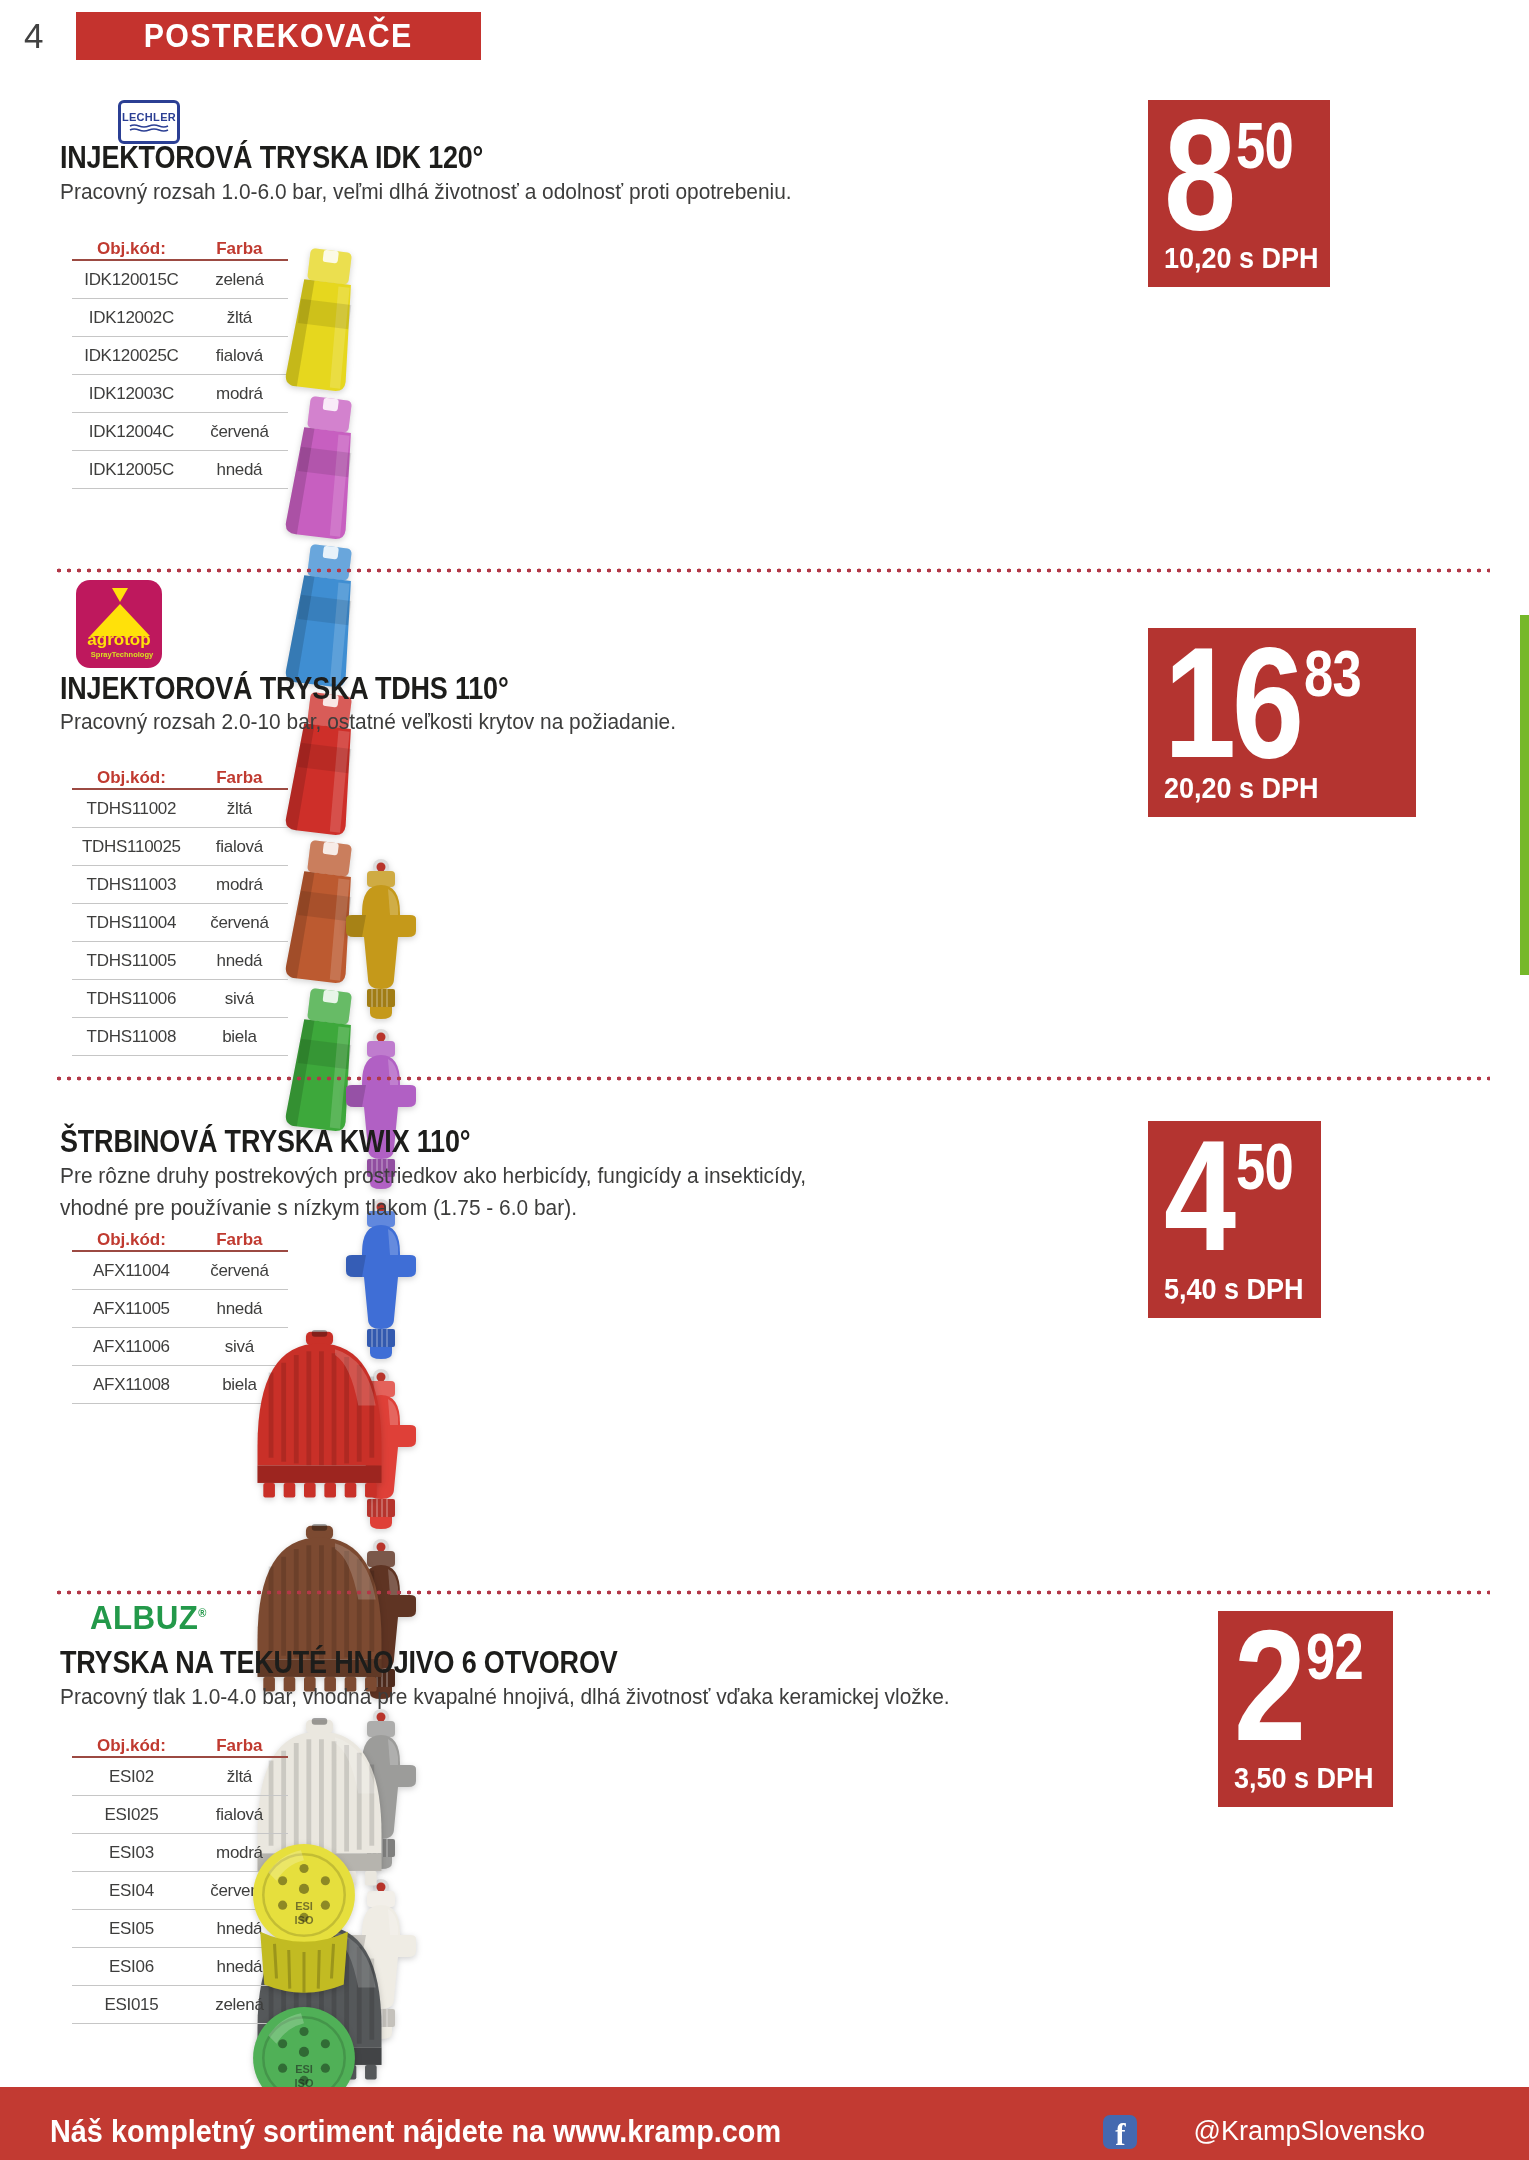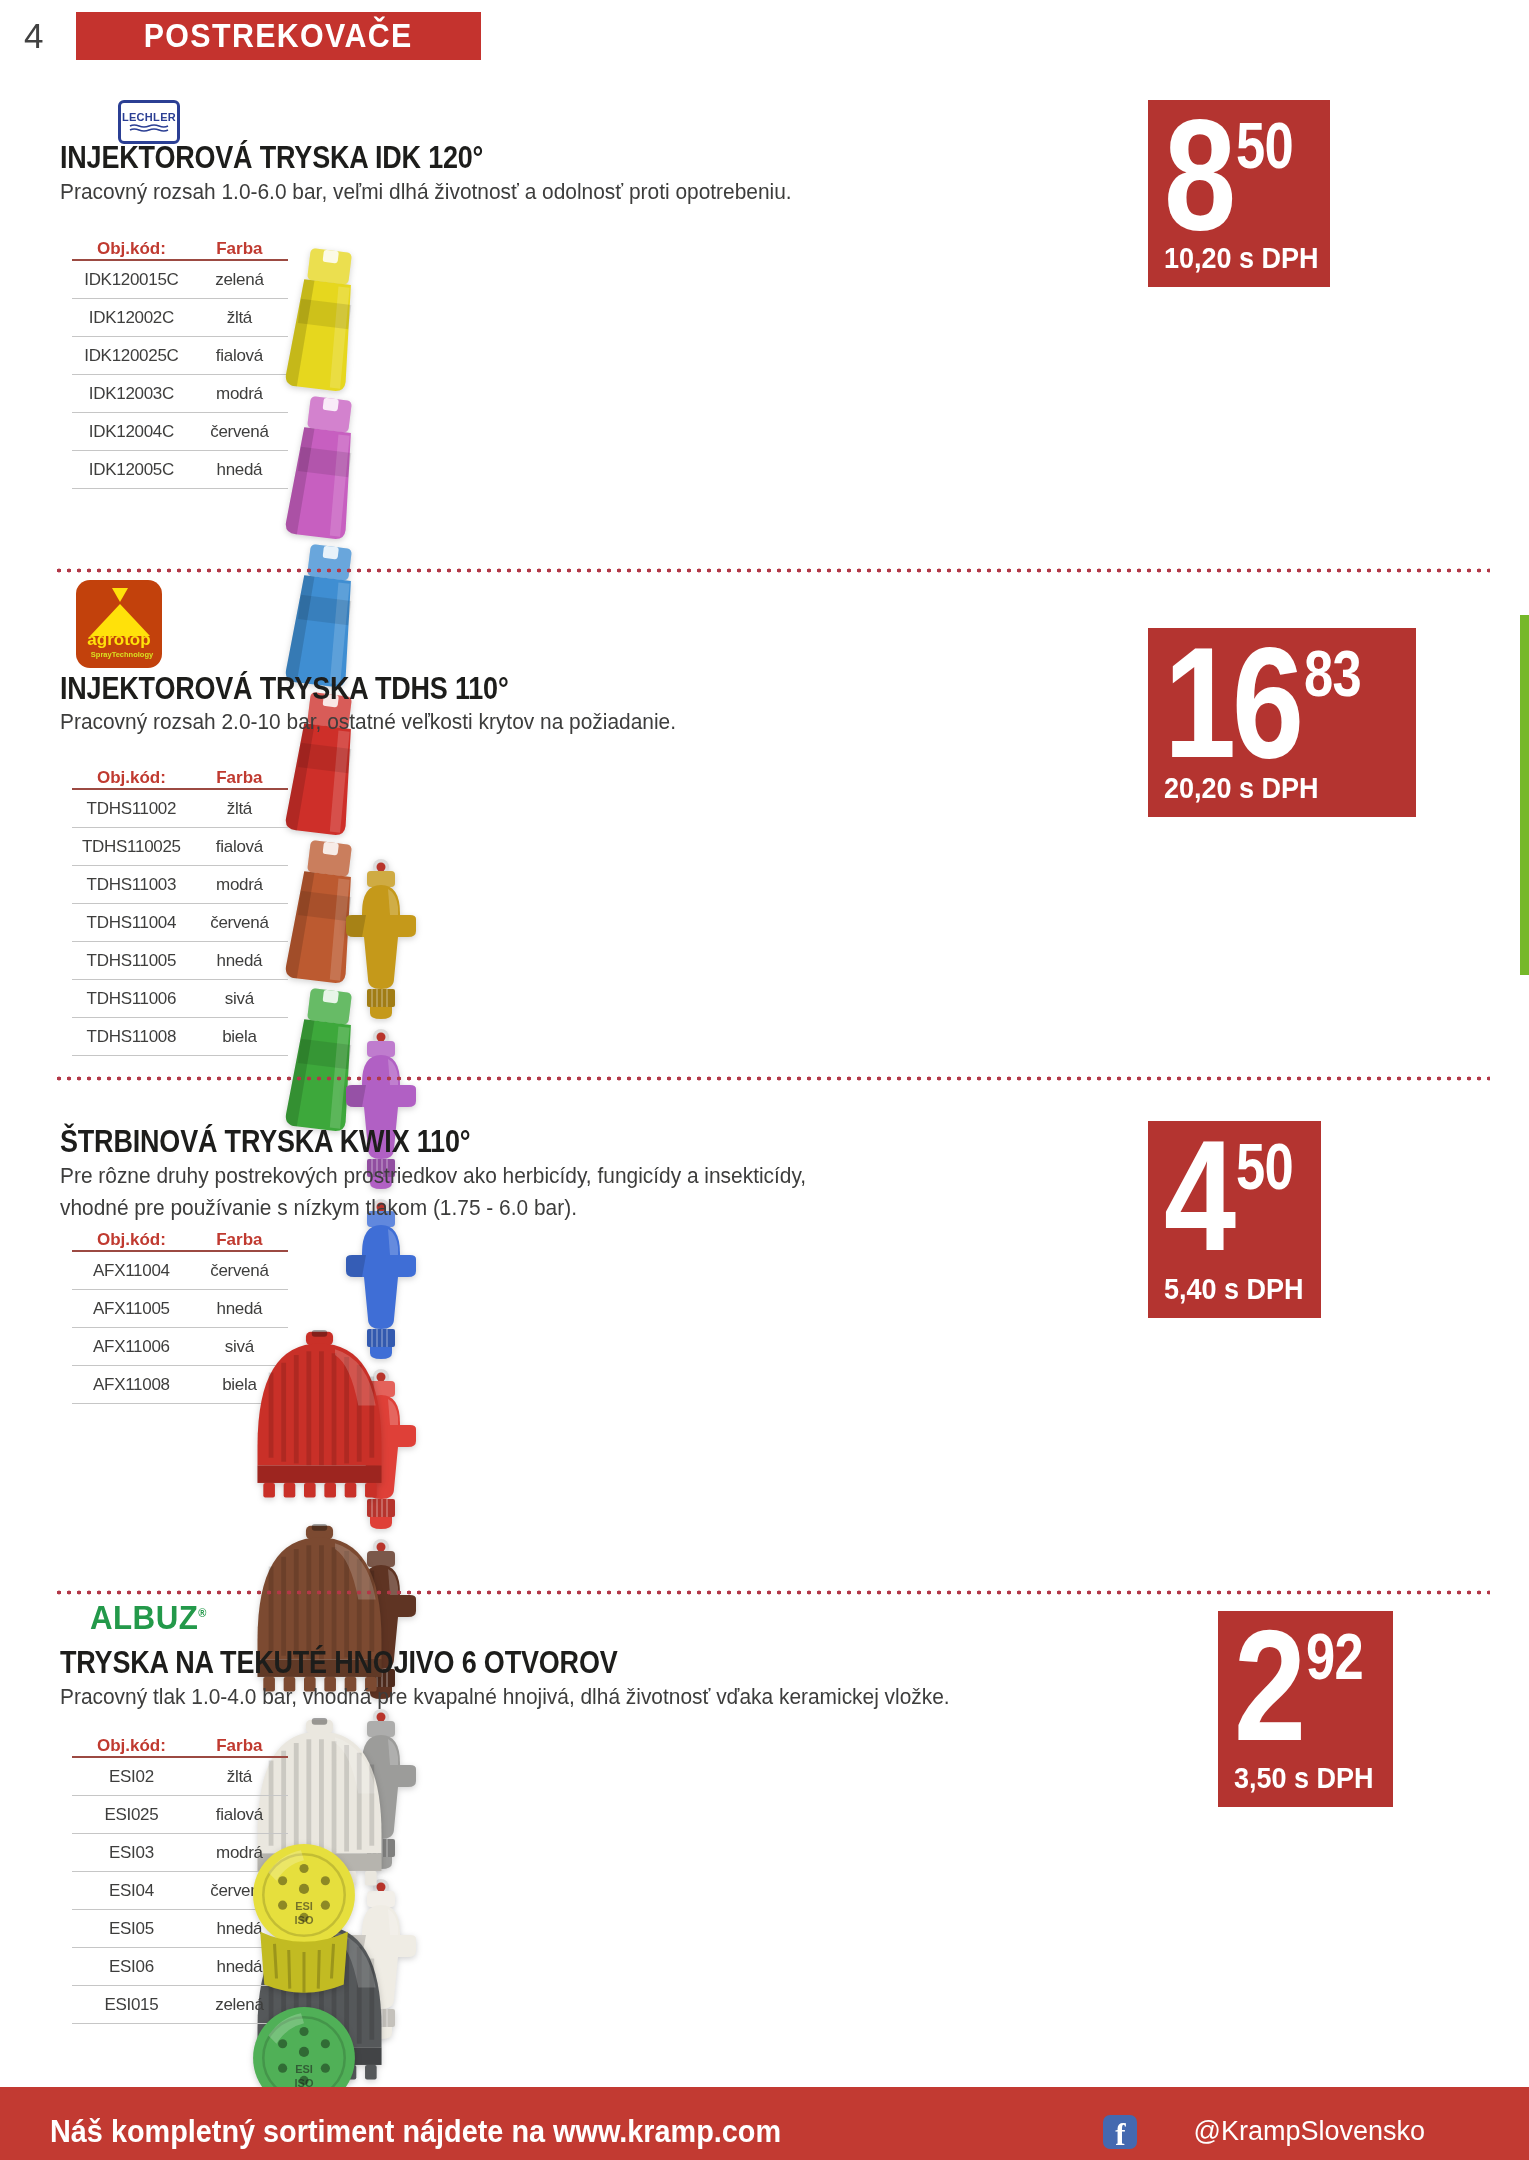--- a/index.html
+++ b/index.html
@@ -38,21 +38,21 @@
   .dots{position:absolute;left:54px;width:1436px;height:5px;
         background-image:radial-gradient(circle,#b23747 1.8px,transparent 2.2px);
         background-size:10px 5px;background-repeat:repeat-x;}
   .greenbar{position:absolute;right:0;top:615px;width:9px;height:360px;background:#76b82a;}
 
   
   .lechler{position:absolute;left:90px;top:100px;width:62px;height:44px;border:3px solid #2b3f94;
            border-radius:6px;background:#fff;display:flex;flex-direction:column;
            align-items:center;justify-content:center;gap:1px;box-sizing:border-box;margin-left:28px;}
   .lechler .lt{font-size:11px;font-weight:bold;color:#2b3f94;letter-spacing:0.3px;}
-  .agrotop{position:absolute;left:76px;top:580px;width:86px;height:88px;background:#c2410c;
+  .agrotop{position:absolute;left:76px;top:580px;width:86px;height:88px;background:#be185d;
            border-radius:14px;overflow:hidden;}
   .ag-label{position:absolute;left:0;right:0;top:50px;text-align:center;color:#ffe10a;
             font-weight:bold;font-size:17px;}
   .ag-sub{position:absolute;left:0;right:0;top:70px;text-align:center;color:#d9e021;
           font-size:7.5px;font-weight:bold;padding-left:6px;}
   .albuz{position:absolute;left:90px;top:1598px;color:#23994a;font-weight:bold;font-size:34px;
          letter-spacing:0.5px;transform:scaleX(0.92);transform-origin:left top;white-space:nowrap;}
   .albuz sup{font-size:12px;}
 
   

